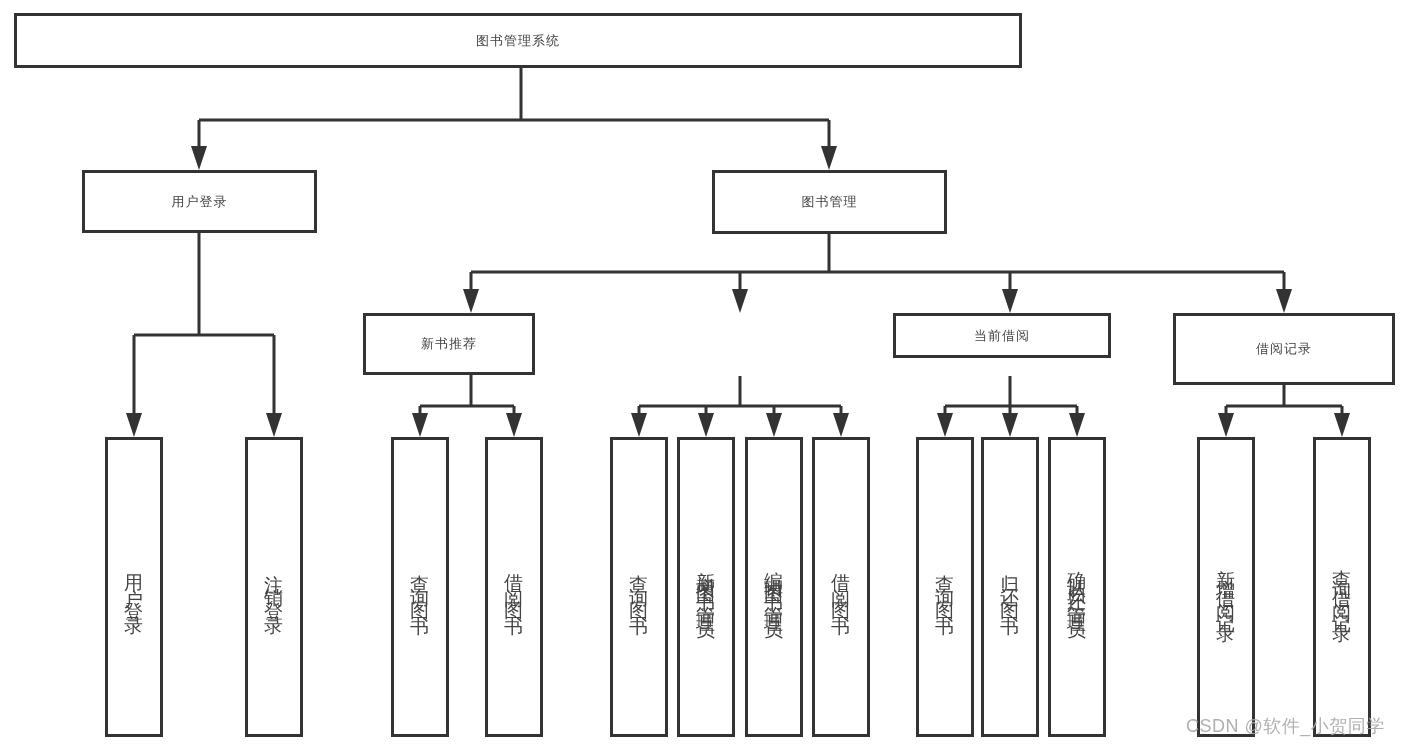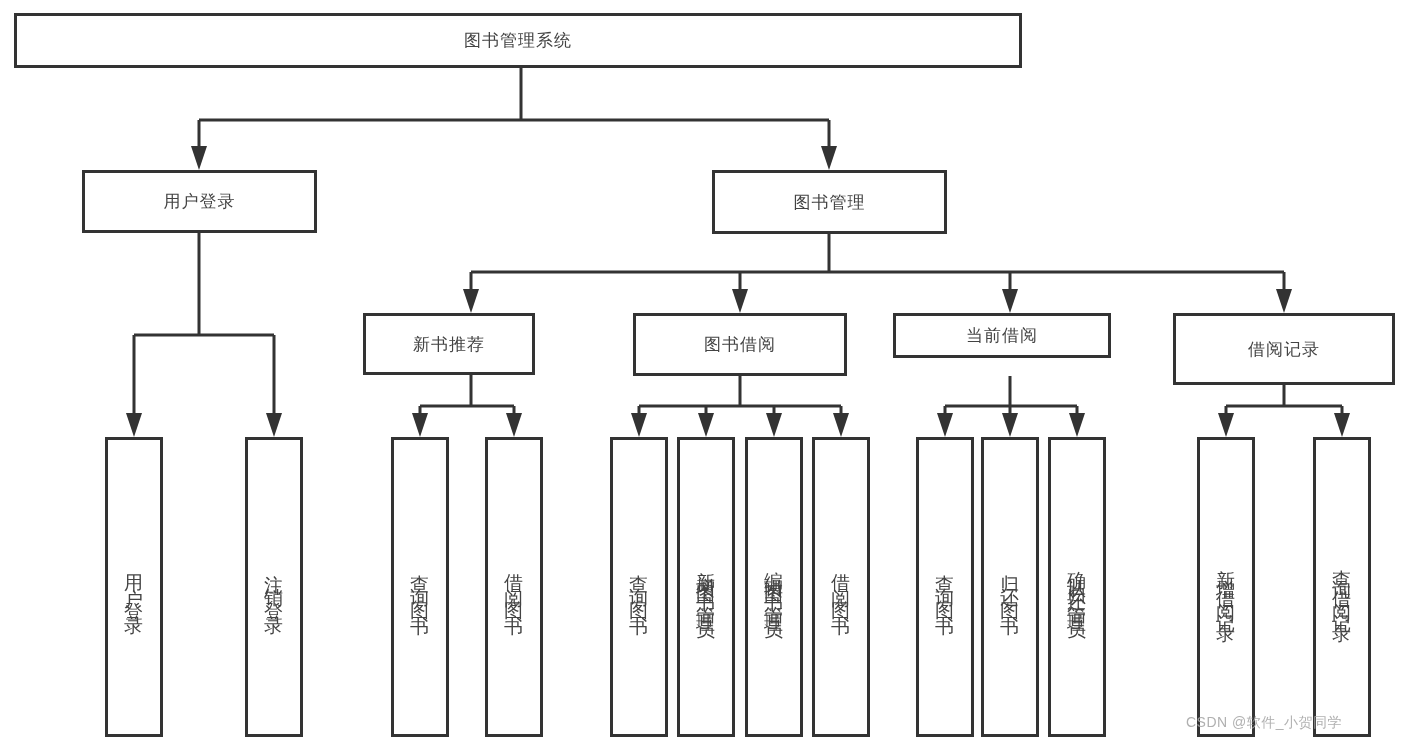--- a/index.html
+++ b/index.html
@@ -26,21 +26,21 @@
     box-sizing: border-box;
     border: 3px solid #333333;
     background: #ffffff;
     display: flex;
     align-items: center;
     justify-content: center;
     z-index: 2;
     color: #434343;
   }
   .h-node {
-    font-size: 17px;
+    font-size: 13px;
     letter-spacing: 1px;
     white-space: nowrap;
   }
   .leaf {
     width: 58px;
     height: 300px;
     top: 437px;
   }
   .vtext {
     writing-mode: vertical-rl;
@@ -50,21 +50,21 @@
     white-space: nowrap;
   }
   .sp-lg .vtext { letter-spacing: 14px; }
   .sp-md .vtext { letter-spacing: 11px; }
   .sp-sm .vtext { letter-spacing: 7px; }
   #watermark {
     position: absolute;
     left: 1186px;
     top: 714px;
     z-index: 3;
-    font-size: 14px;
+    font-size: 18px;
     color: rgba(167, 167, 167, 0.9);
     white-space: nowrap;
     letter-spacing: 0.5px;
   }
 </style>
 </head>
 <body>
 
 <div id="stage">
 
@@ -109,23 +109,20 @@
   <div class="node h-node" style="left:82px; top:170px; width:235px; height:63px;">
     <span>用户登录</span>
   </div>
   <div class="node h-node" style="left:712px; top:170px; width:235px; height:64px;">
     <span>图书管理</span>
   </div>
 
   <div class="node h-node" style="left:363px; top:313px; width:172px; height:62px;">
     <span>新书推荐</span>
   </div>
-  <div class="node h-node" style="left:633px; top:313px; width:214px; height:63px;">
-    <span>图书借阅</span>
-  </div>
   <div class="node h-node" style="left:893px; top:313px; width:218px; height:45px;">
     <span>当前借阅</span>
   </div>
   <div class="node h-node" style="left:1173px; top:313px; width:222px; height:72px;">
     <span>借阅记录</span>
   </div>
 
   <div class="node leaf sp-lg" style="left:105px;">
     <span class="vtext">用户登录</span>
   </div>

